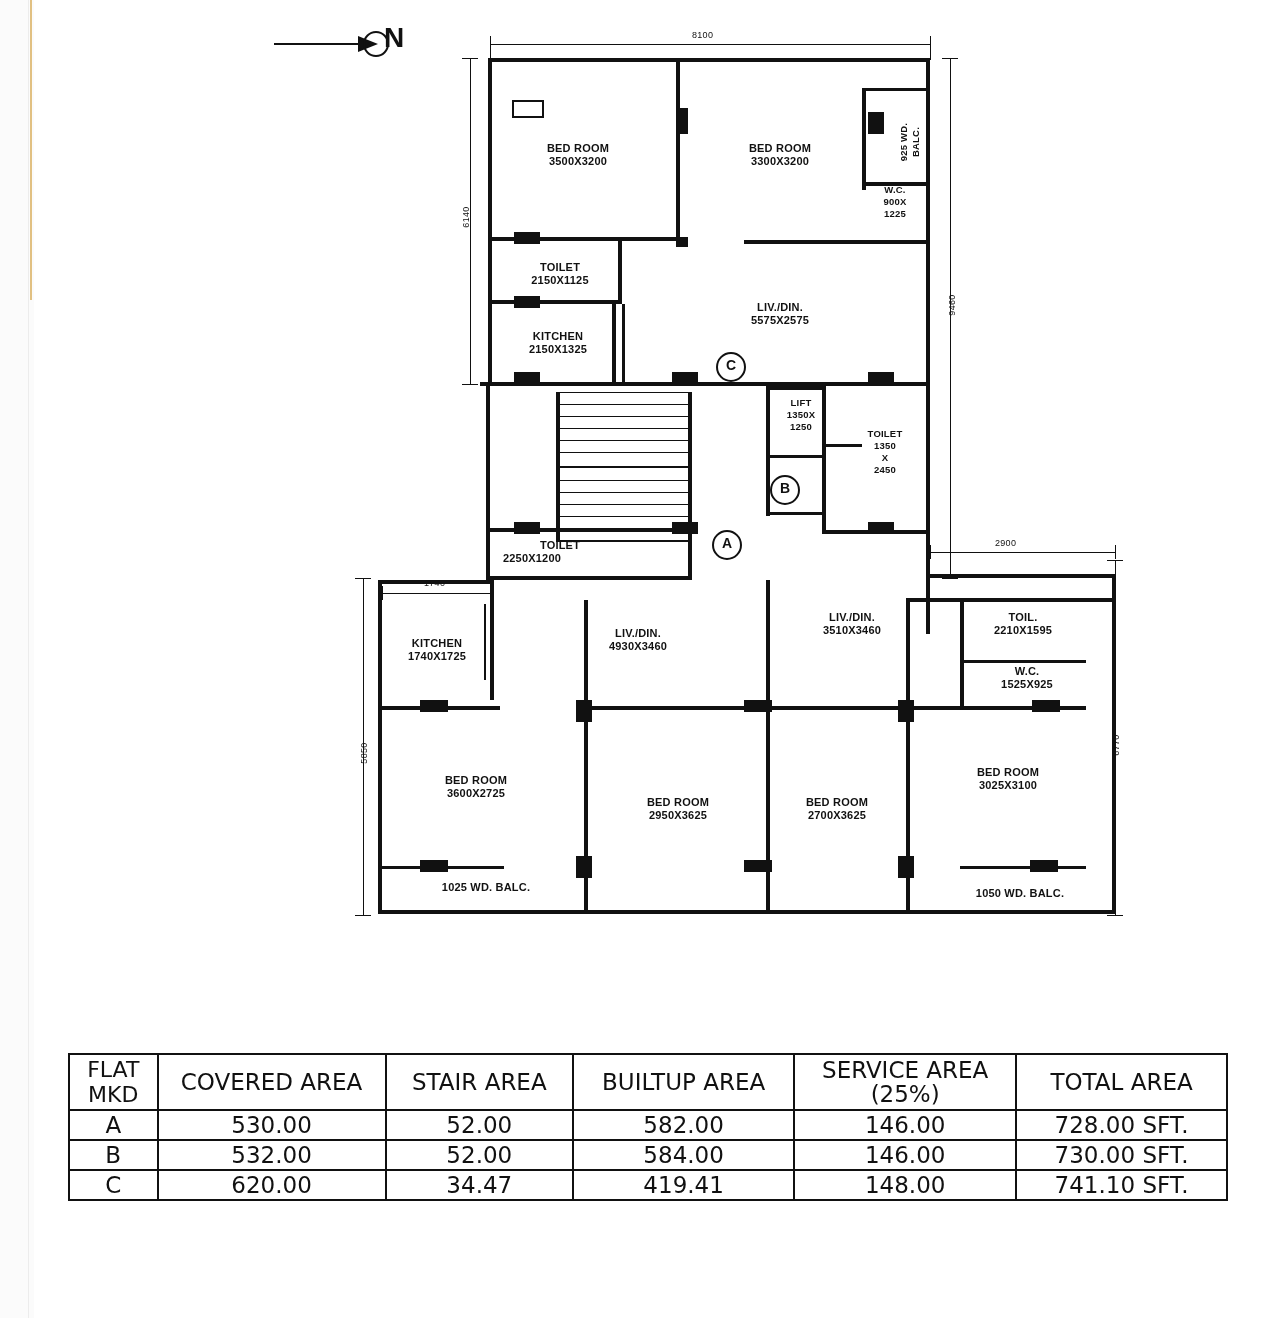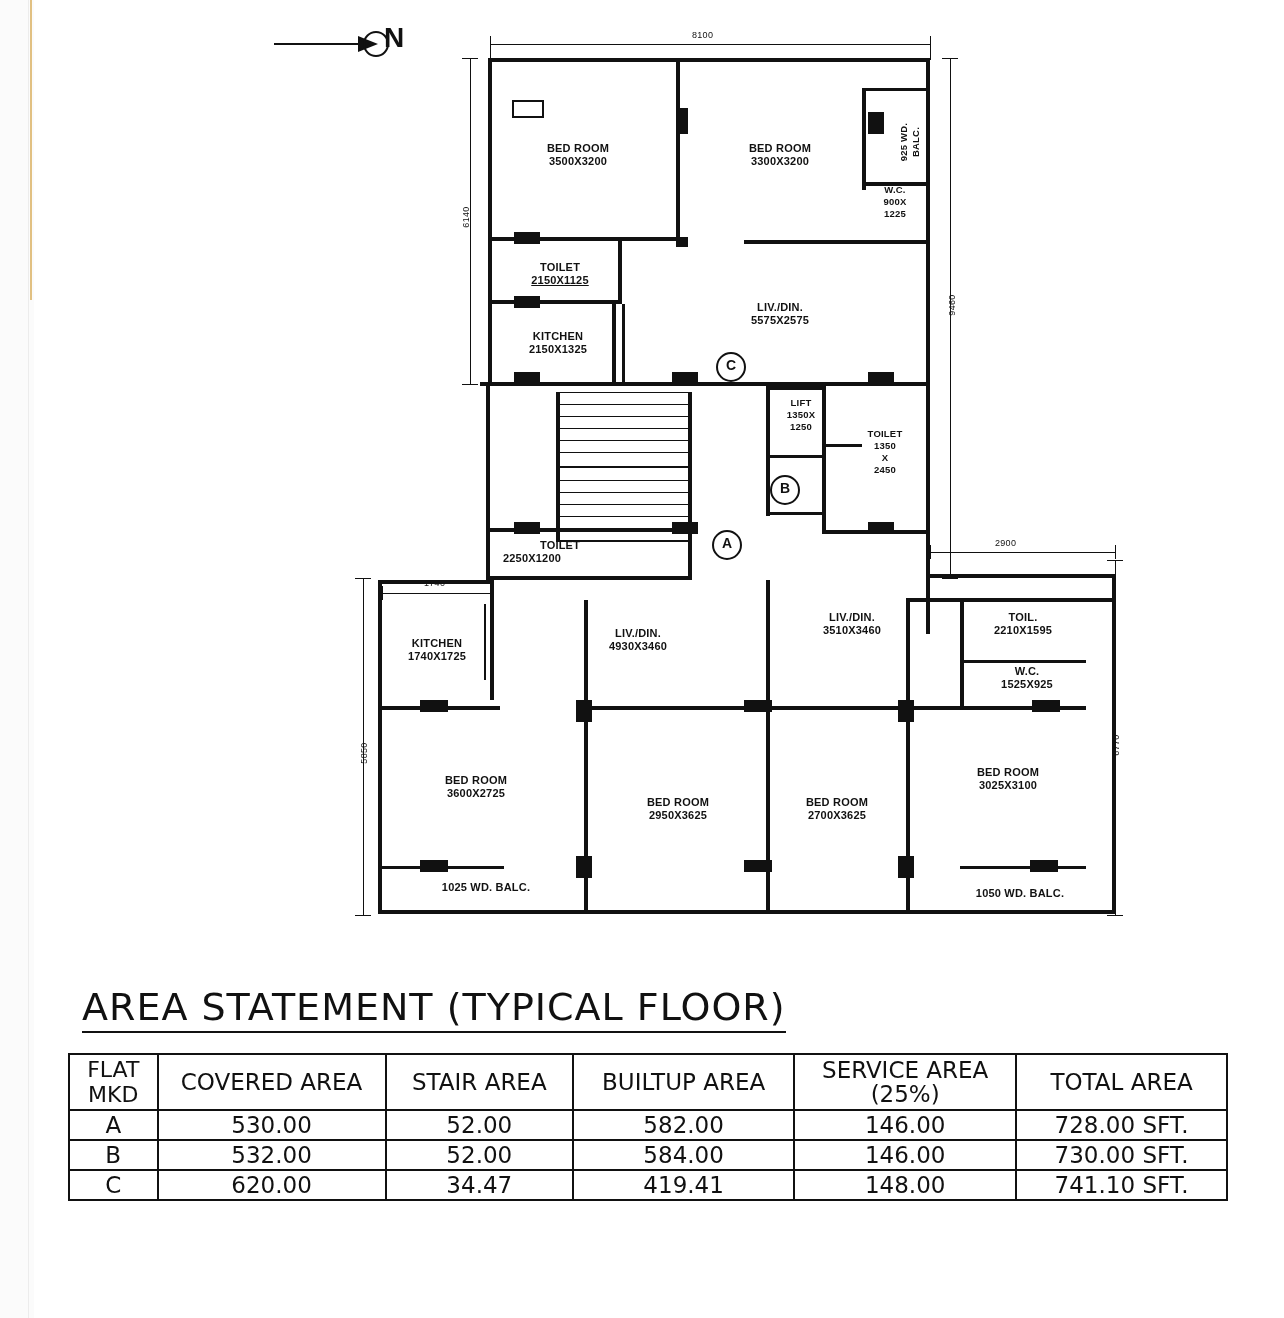--- a/index.html
+++ b/index.html
@@ -251,21 +251,21 @@
   <div class="grid-mark" style="left:770px;top:475px;">B</div>
   <div class="grid-mark" style="left:712px;top:530px;">A</div>
 
   <div class="lbl" style="left:498px;top:142px;width:160px;">BED ROOM</div>
   <div class="lbl" style="left:498px;top:155px;width:160px;">3500X3200</div>
 
   <div class="lbl" style="left:700px;top:142px;width:160px;">BED ROOM</div>
   <div class="lbl" style="left:700px;top:155px;width:160px;">3300X3200</div>
 
   <div class="lbl" style="left:490px;top:261px;width:140px;">TOILET</div>
-  <div class="lbl" style="left:490px;top:274px;width:140px;text-decoration:underline;">2150X1125</div>
+  <div class="lbl" style="left:490px;top:274px;width:140px;">2150X1125</div>
 
   <div class="lbl" style="left:488px;top:330px;width:140px;">KITCHEN</div>
   <div class="lbl" style="left:488px;top:343px;width:140px;">2150X1325</div>
 
   <div class="lbl" style="left:700px;top:301px;width:160px;">LIV./DIN.</div>
   <div class="lbl" style="left:700px;top:314px;width:160px;">5575X2575</div>
 
   <div class="lbl sm" style="left:855px;top:184px;width:80px;">W.C.</div>
   <div class="lbl sm" style="left:855px;top:196px;width:80px;">900X
 1225</div>
@@ -307,23 +307,20 @@
   <div class="lbl" style="left:757px;top:809px;width:160px;">2700X3625</div>
 
   <div class="lbl" style="left:928px;top:766px;width:160px;">BED ROOM</div>
   <div class="lbl" style="left:928px;top:779px;width:160px;">3025X3100</div>
 
   <div class="lbl sm vert2" style="left:862px;top:130px;width:96px;text-align:center;">925 WD.
 BALC.</div>
   <div class="lbl" style="left:396px;top:881px;width:180px;">1025 WD. BALC.</div>
   <div class="lbl" style="left:930px;top:887px;width:180px;">1050 WD. BALC.</div>
 
-  <div class="area-title">
-    <u>AREA STATEMENT (TYPICAL FLOOR)</u>
-  </div>
 
   <table class="area">
     <thead>
       <tr>
         <th class="flat">FLAT
 MKD</th>
         <th class="c-cov">COVERED  AREA</th>
         <th class="c-stair">STAIR  AREA</th>
         <th class="c-built">BUILTUP  AREA</th>
         <th class="c-serv">SERVICE  AREA

